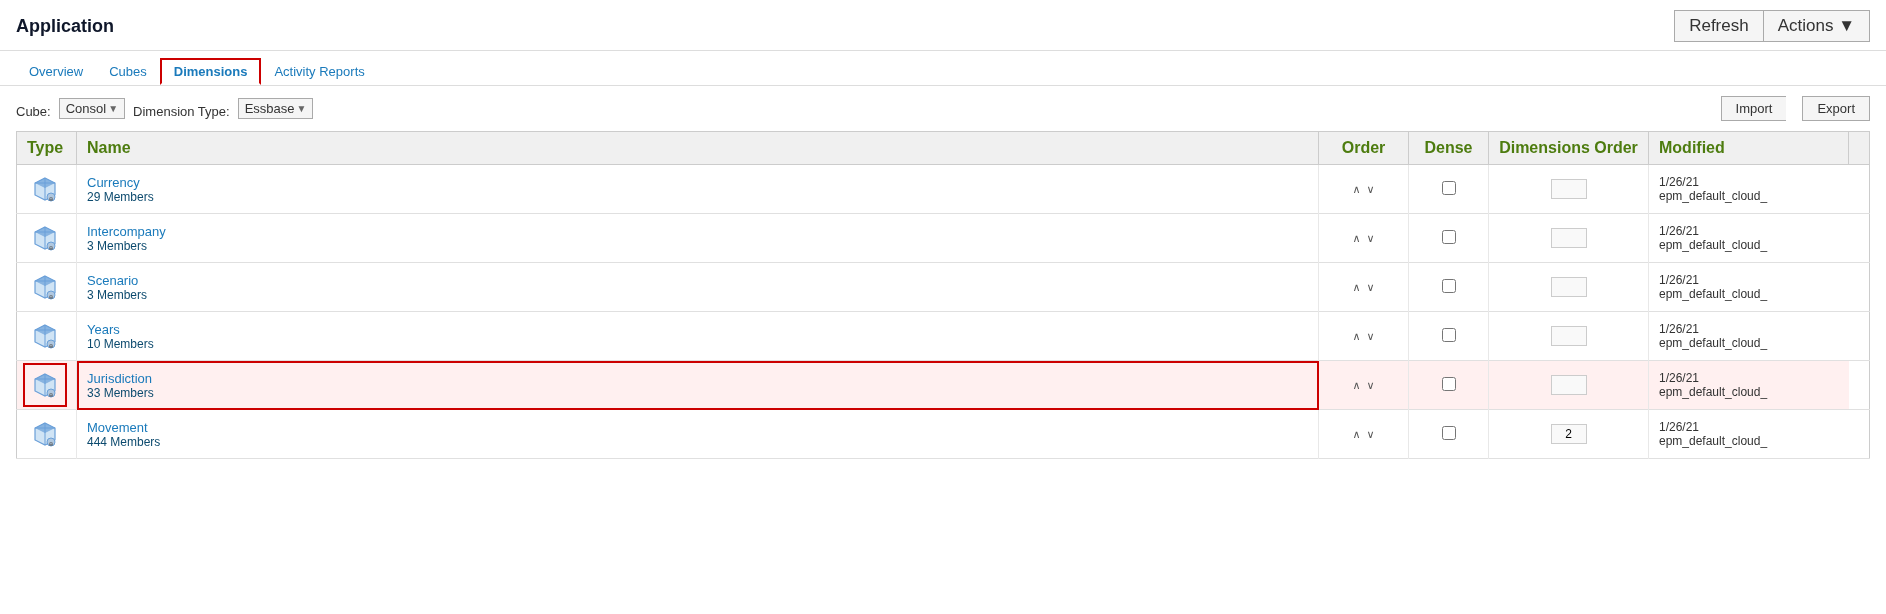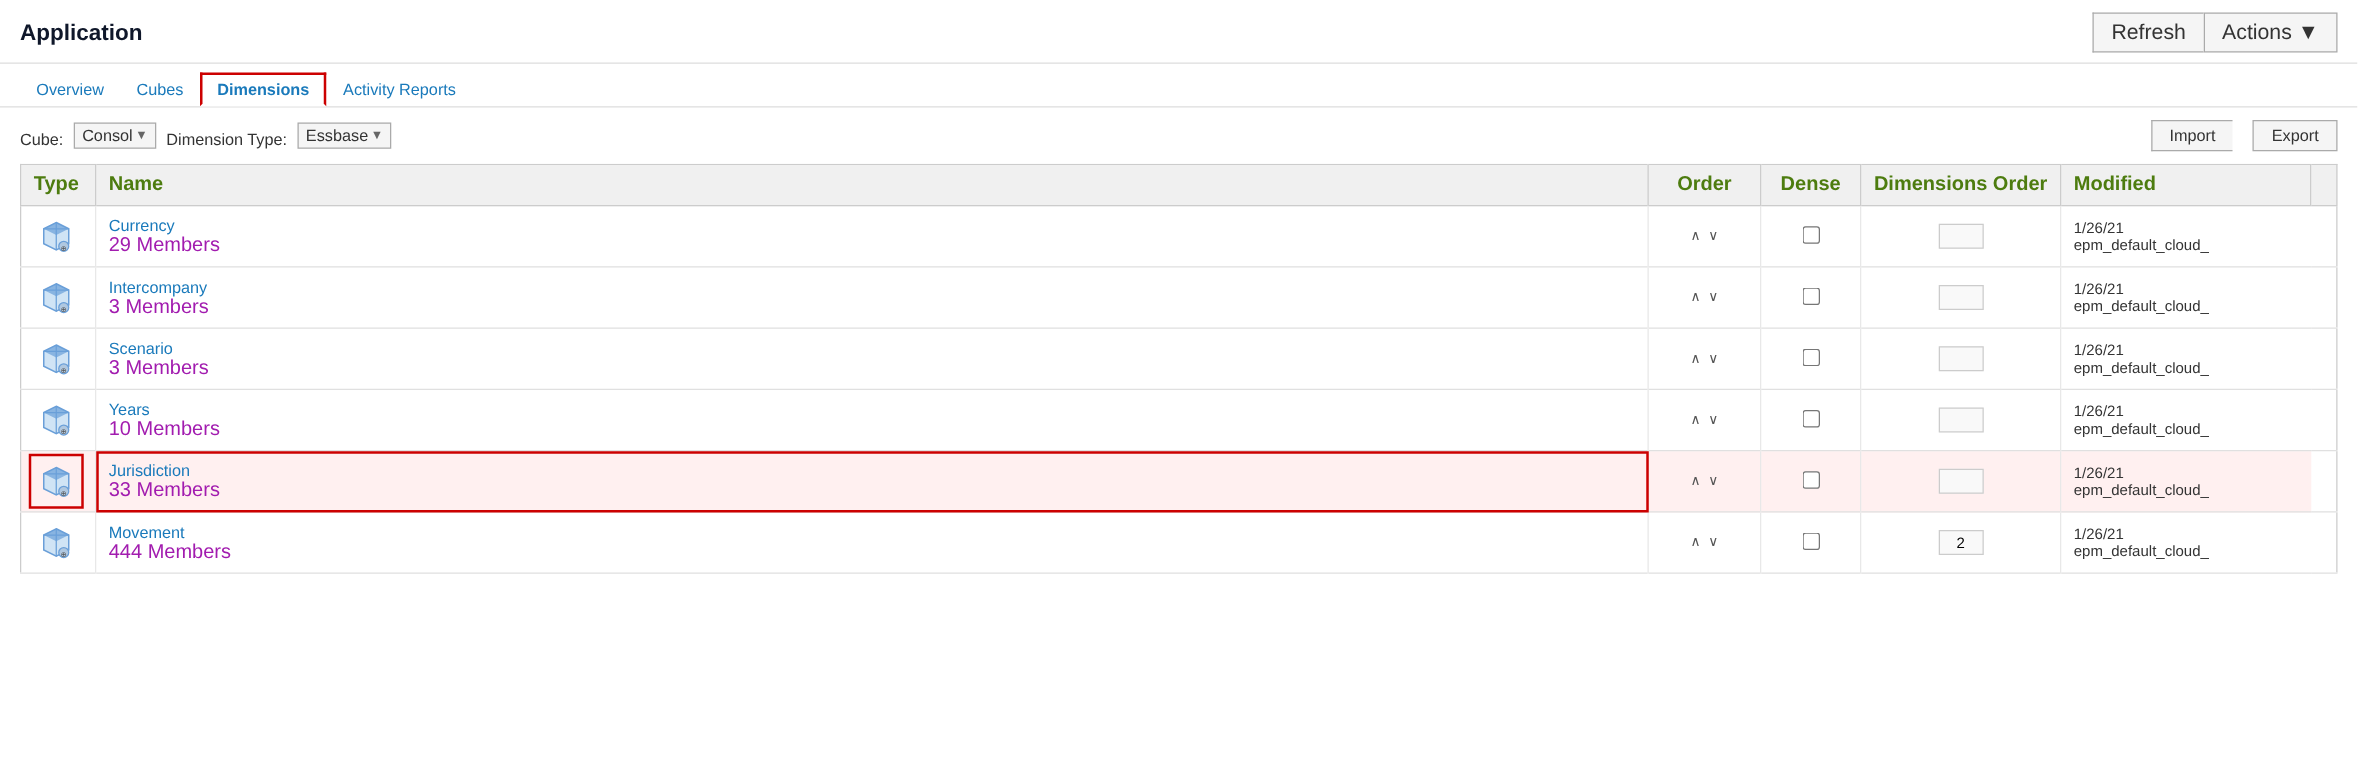--- a/index.html
+++ b/index.html
@@ -93,21 +93,21 @@
     .col-modified { width: 200px; }
 
     
     .dim-icon {
       width: 36px; height: 36px;
       display: flex; align-items: center; justify-content: center;
     }
     .dim-icon svg { width: 28px; height: 28px; }
 
     .dim-link { color: #1a7abb; text-decoration: none; font-size: 13px; }
-    .dim-members { font-size: 16px; color: #a21caf; }
+    .dim-members { font-size: 12px; color: #0c4a6e; }
 
     
     .order-arrows { display: flex; gap: 6px; justify-content: center; align-items: center; }
     .arrow-btn {
       cursor: pointer; font-size: 11px; color: #555; background: none; border: none;
       line-height: 1;
     }
 
     
     .dense-check { width: 14px; height: 14px; cursor: pointer; }

